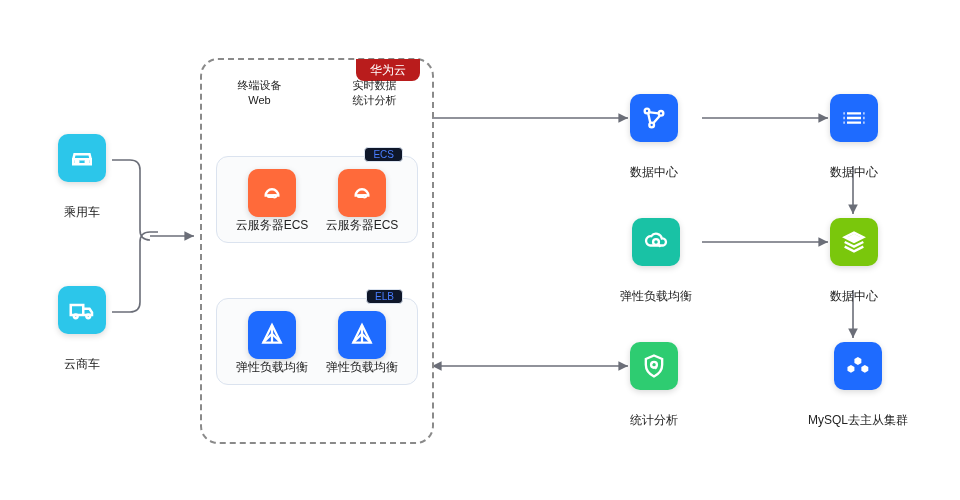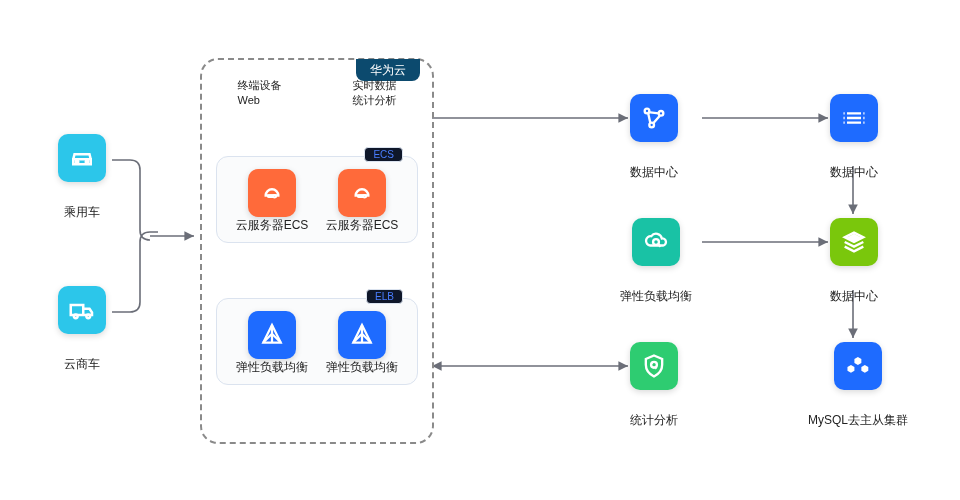--- a/index.html
+++ b/index.html
@@ -6,22 +6,22 @@
   .node{position:absolute;display:flex;flex-direction:column;align-items:center}
   .ic{width:48px;height:48px;border-radius:10px;display:flex;align-items:center;justify-content:center;box-shadow:0 2px 6px rgba(0,0,0,.15)}
   .lbl{margin-top:22px;font-size:12px;color:#222;text-align:center;white-space:nowrap}
   .cyan{background:#2cc6ea}
   .blue{background:#1e6bff}
   .green{background:#2ecc71}
   .teal{background:#19c2a5}
   .lime{background:#7ac70c}
   .orange{background:#ff6a3a}
   .dbox{position:absolute;border:2px dashed #8a8a8a;border-radius:18px}
-  .tab{position:absolute;top:-1px;right:12px;height:22px;padding:0 14px;border-radius:0 0 8px 8px;background:#0c4a6e;color:#fff;font-size:12px;display:flex;align-items:center}
-  .hdr{position:absolute;top:18px;left:0;right:0;display:flex;justify-content:space-around;font-size:11px;color:#222;line-height:1.4;}
+  .tab{position:absolute;top:-1px;right:12px;height:22px;padding:0 14px;border-radius:0 0 8px 8px;background:#b91c1c;color:#fff;font-size:12px;display:flex;align-items:center}
+  .hdr{position:absolute;top:18px;left:0;right:0;display:flex;justify-content:space-around;font-size:11px;color:#222;line-height:1.4;text-align:center}
   .sub{position:absolute;left:14px;right:14px;border:1px solid #dbe3ef;border-radius:12px;background:#fafbfc;padding:12px 10px 8px 10px;box-sizing:border-box}
   .subtag{position:absolute;top:-10px;right:14px;background:#0f172a;border:1px solid #dbe3ef;border-radius:4px;font-size:10px;color:#4a7dff;padding:1px 8px}
   .subrow{display:flex;justify-content:space-around}
   .cell{display:flex;flex-direction:column;align-items:center}
   .cell .lbl{margin-top:0}
   svg.conn{position:absolute;top:0;left:0;width:960px;height:500px;pointer-events:none}
   .arr{stroke:#6b6e78;stroke-width:1.6;fill:none;marker-end:url(#ah)}
   .arr2{stroke:#6b6e78;stroke-width:1.6;fill:none;marker-end:url(#ah);marker-start:url(#ah2)}
 </style>
 </head>

